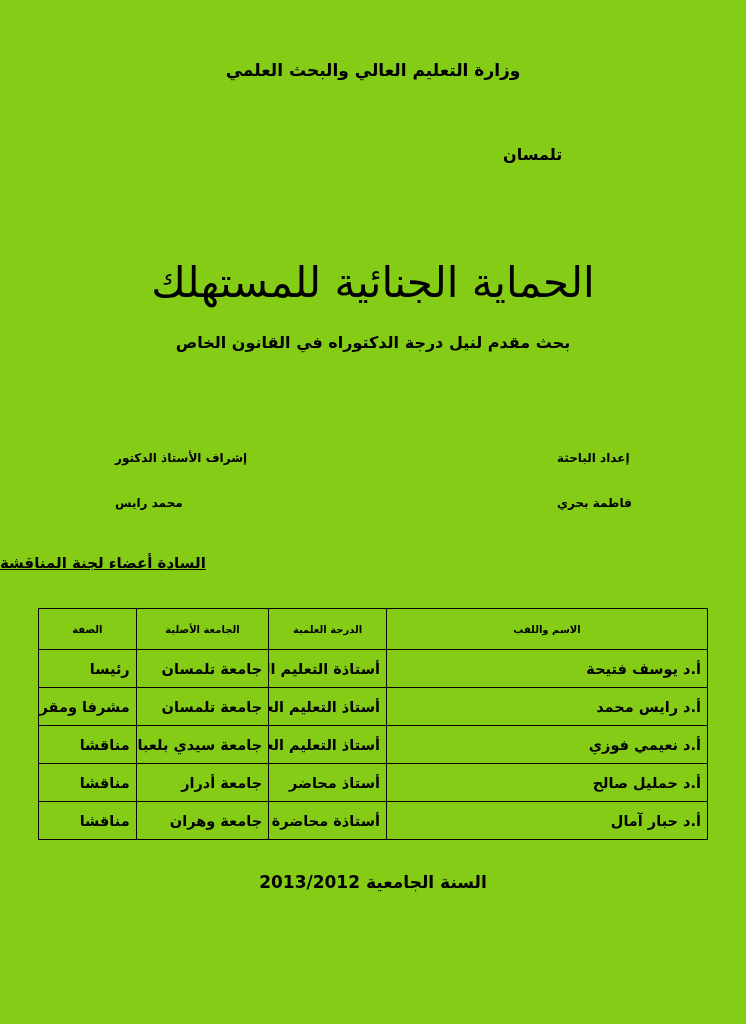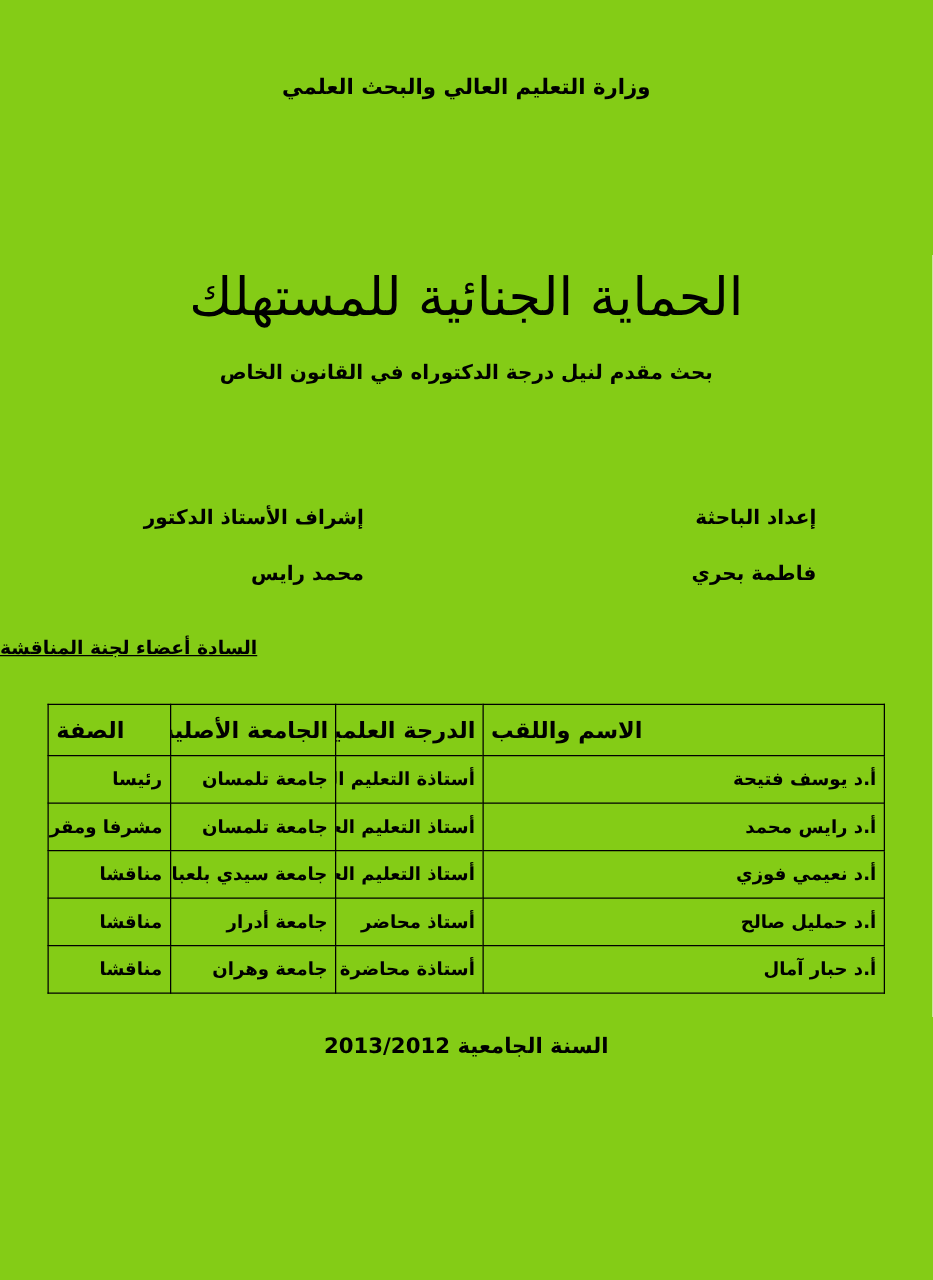--- a/index.html
+++ b/index.html
@@ -43,21 +43,21 @@
     text-align: center;
     font-size: 16px;
   }
   .people-row {
     margin-top: 84px;
     display: flex;
     justify-content: space-between;
     padding-right: 93px;
     padding-left: 115px;
   }
-  .person-block { line-height: 45px; font-size: 16px; text-align: right; }
+  .person-block { line-height: 45px; font-size: 12px; text-align: left; }
   .person-author { min-width: 96px; }
   .person-supervisor { min-width: 160px; }
   .committee-heading {
     margin-top: 28px;
     text-align: left;
     font-size: 15px;
     text-decoration: underline;
   }
   table.committee {
     margin: 36px auto 0 auto;
@@ -66,41 +66,42 @@
     table-layout: fixed;
     font-size: 14.5px;
   }
   table.committee th, table.committee td {
     border: 1.5px solid #000;
     font-weight: 700;
     padding: 0 6px;
     overflow: hidden;
     white-space: nowrap;
   }
-  table.committee th { height: 40px; text-align: left; font-size: 18px; }
+  table.committee th { height: 40px; text-align: center; font-size: 10px; }
   table.committee td { height: 37px; text-align: right; padding-left: 16px; }
   col.c-name { width: 48%; }
   col.c-degree { width: 17.6%; }
   col.c-univ { width: 19.8%; }
   col.c-role { width: 14.6%; }
   .year-line {
     margin-top: 32px;
     text-align: center;
     font-size: 17px;
   }
 </style>
 </head>
 <body>
 
 <div class="page">
 
   <div class="ministry">وزارة التعليم العالي والبحث العلمي</div>
 
   <div class="org-row">
     <div class="org-block org-university">
+      <div class="line2">تلمسان</div>
     </div>
   </div>
 
   <div class="main-title">الحماية الجنائية للمستهلك</div>
 
   <div class="subtitle">بحث مقدم لنيل درجة الدكتوراه في القانون الخاص</div>
 
   <div class="people-row">
     <div class="person-block person-author">
       <div>إعداد الباحثة</div>

